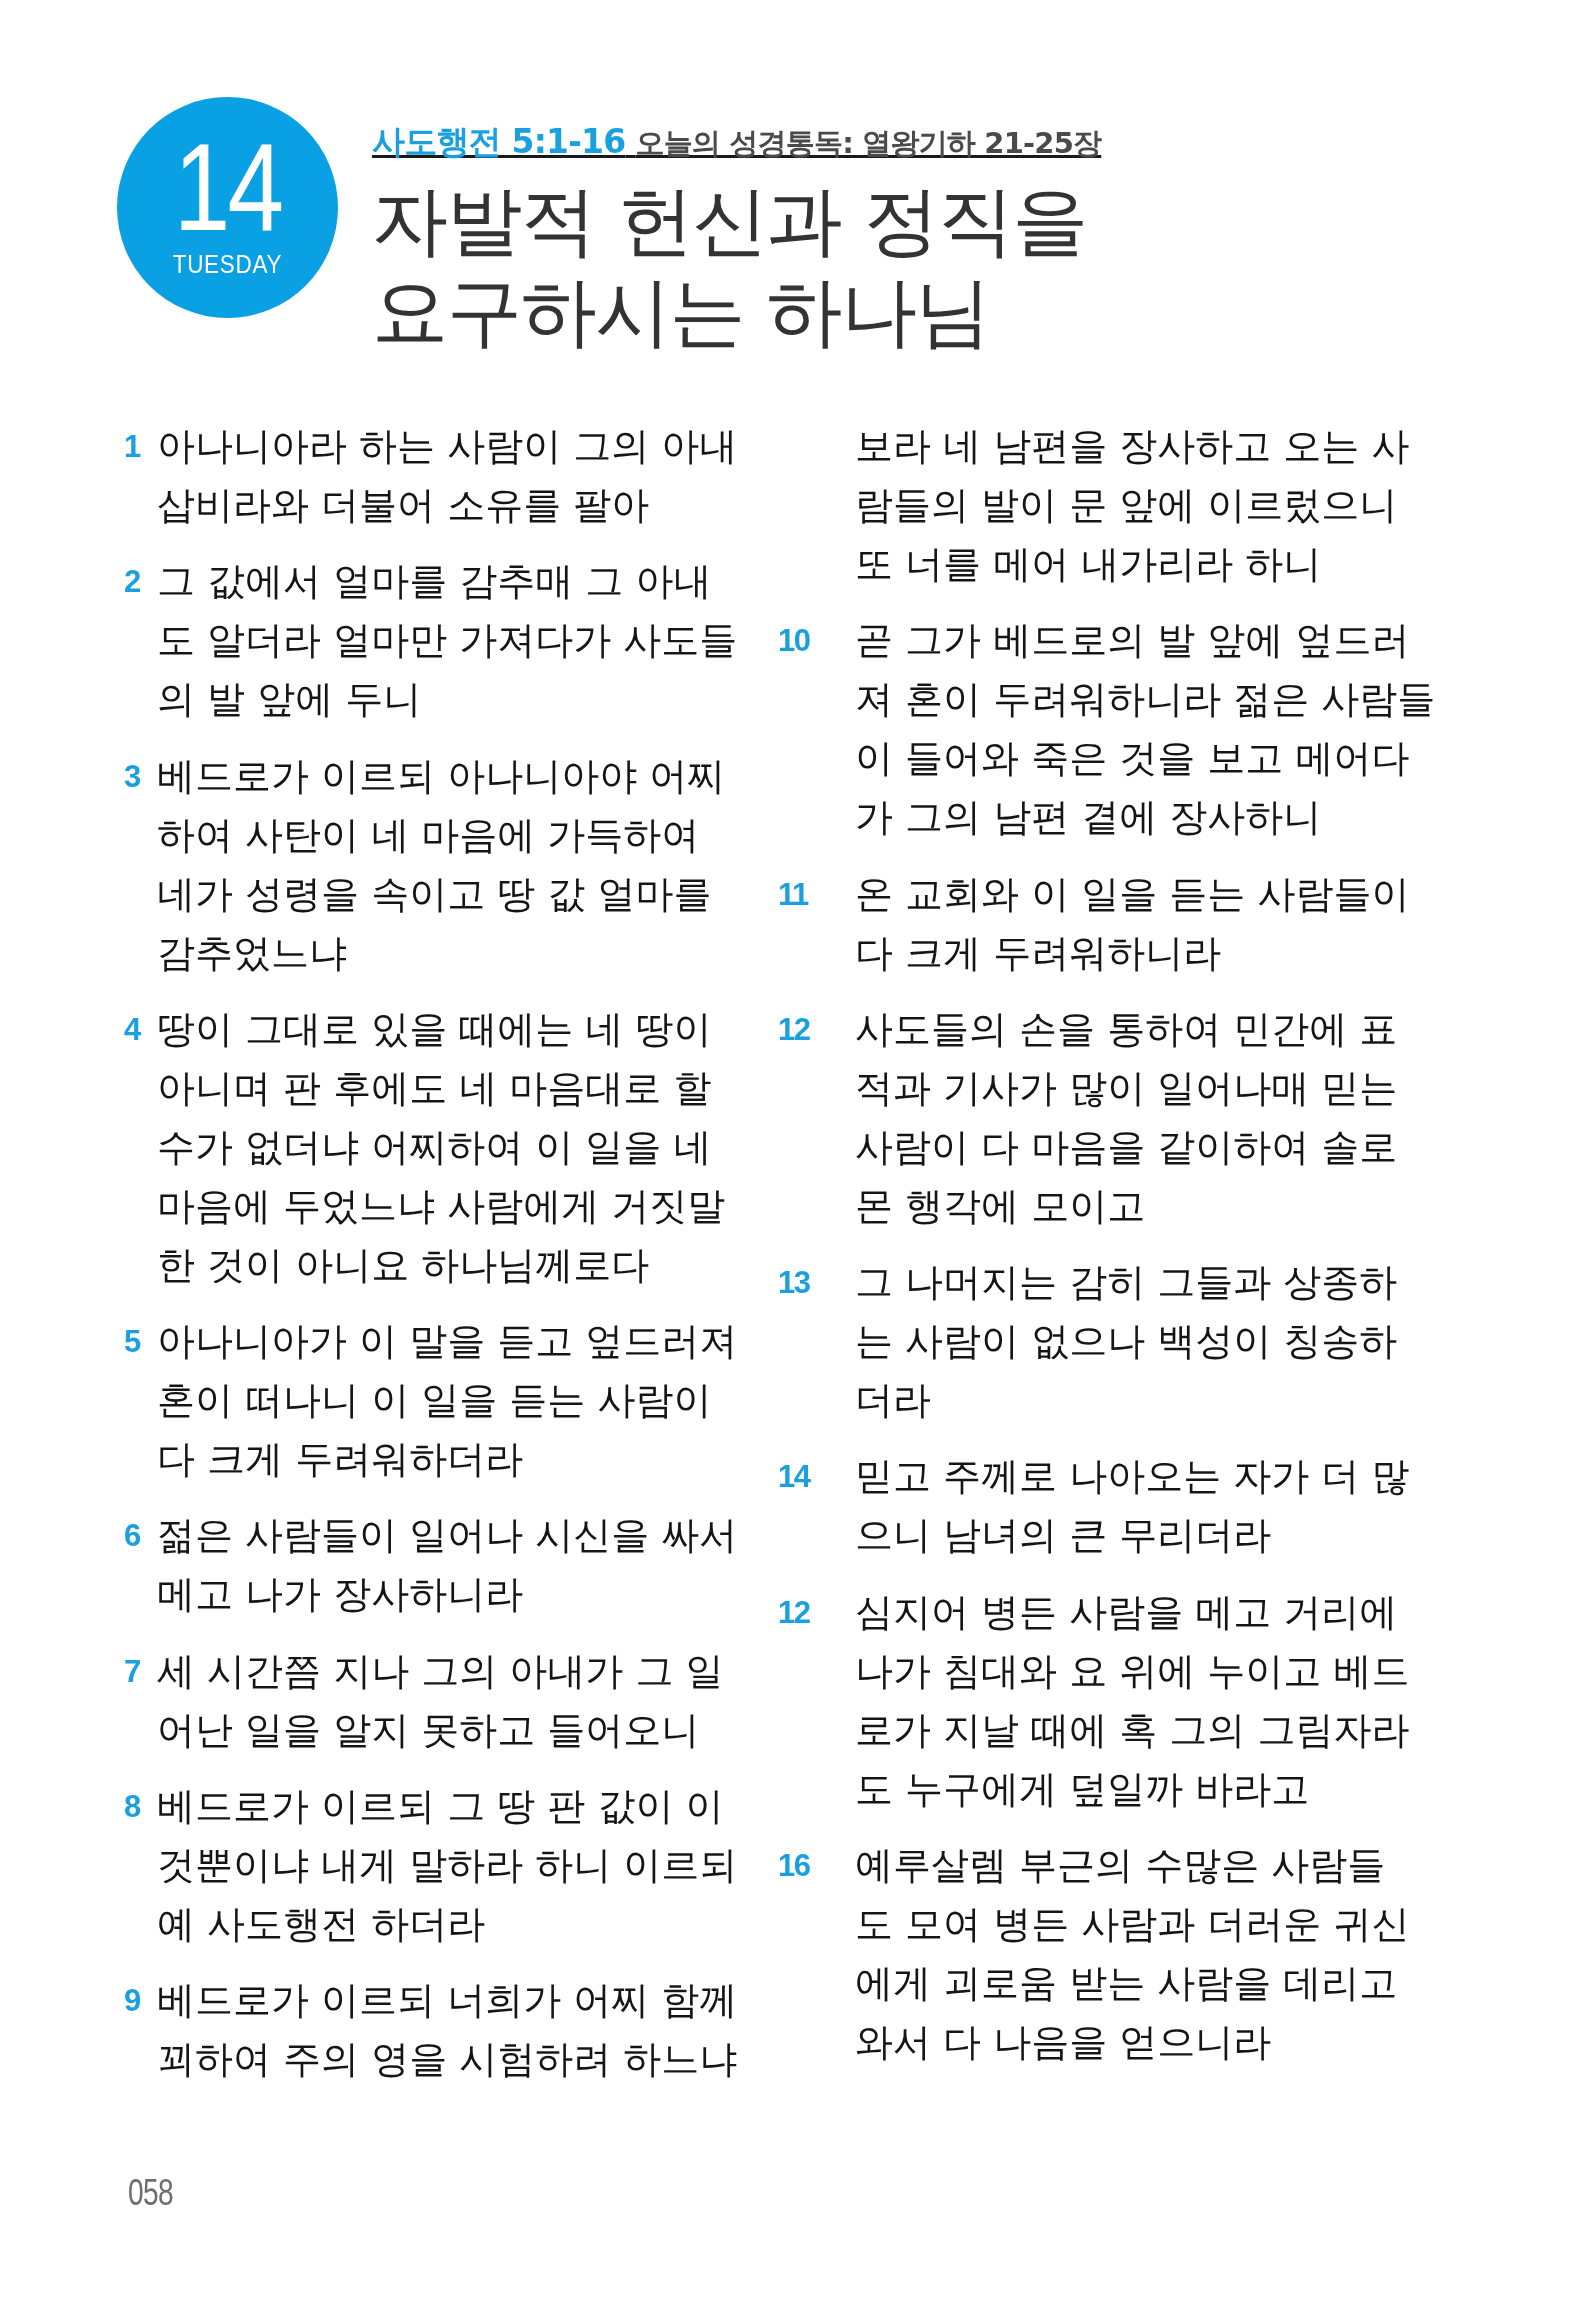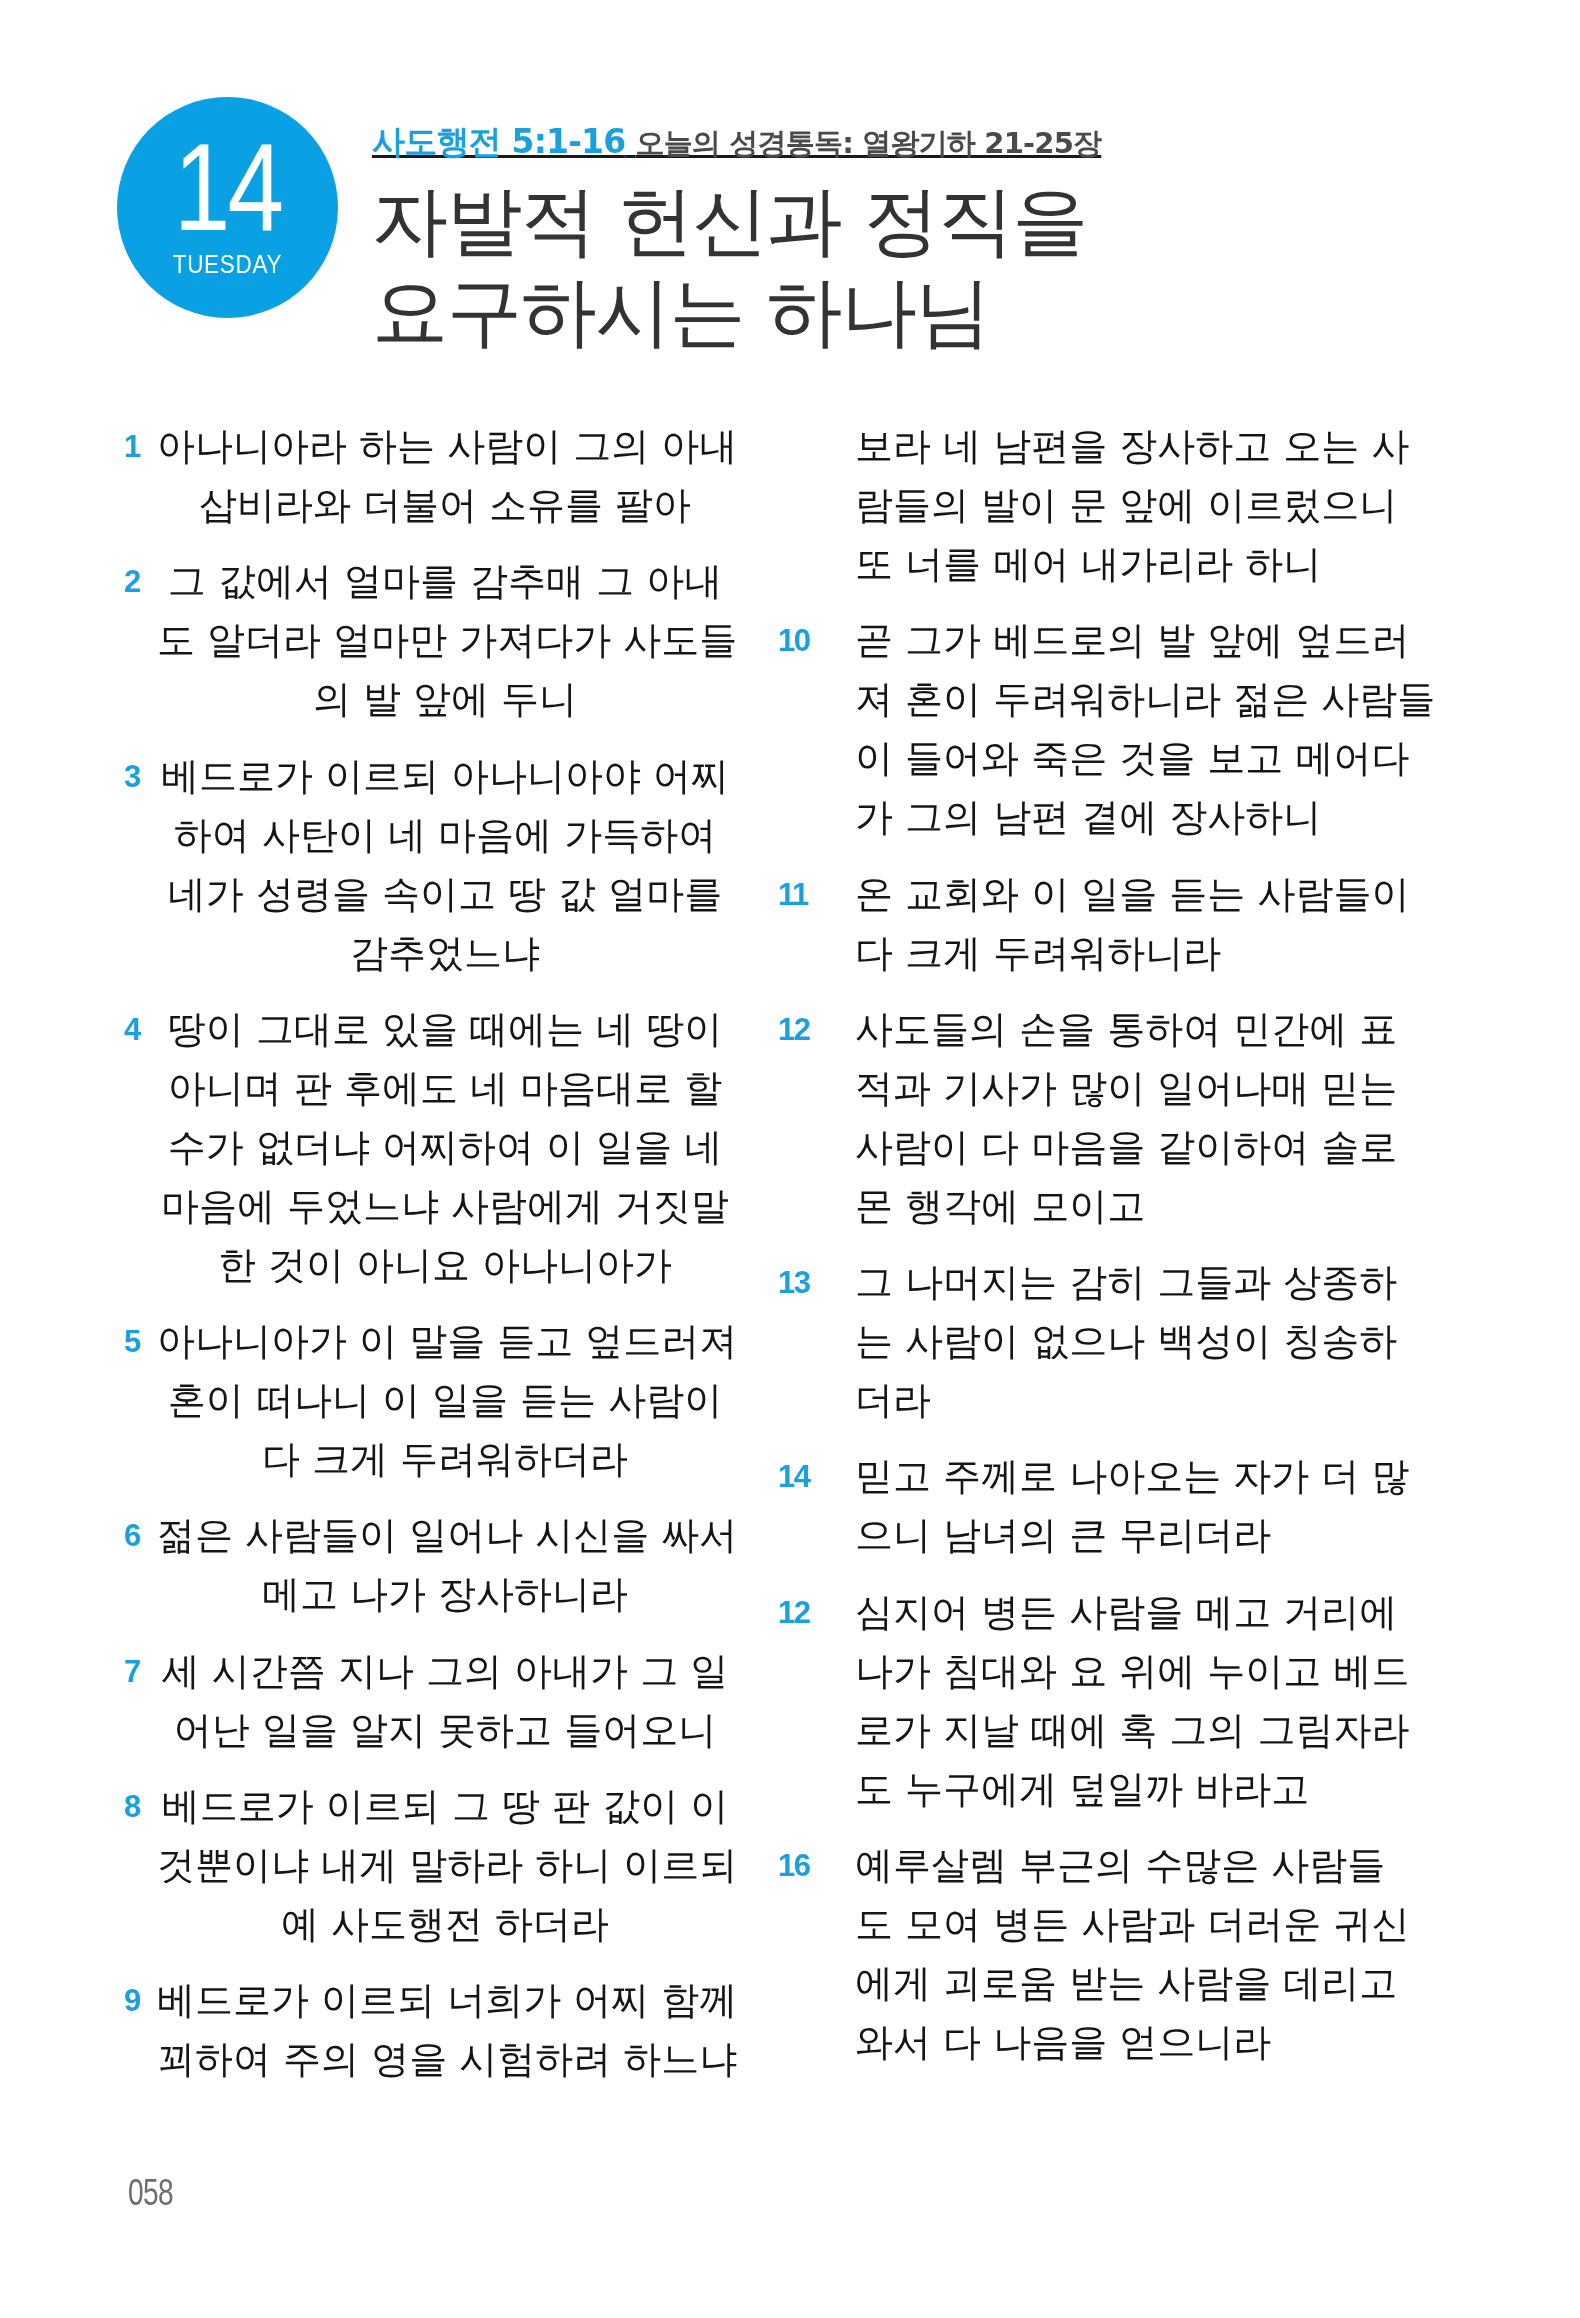--- a/index.html
+++ b/index.html
@@ -96,21 +96,21 @@
       position: absolute;
       left: 0;
       top: 0;
       color: #1a9fdf;
       font-family: "Liberation Sans", sans-serif;
       font-weight: bold;
       font-size: 31px;
       line-height: 59px;
       letter-spacing: -1.6px;
     }
-    .col-left .verse-line { margin-left: 33px; text-align: center; }
+    .col-left .verse-line { margin-left: 33px; }
     .col-right .verse-line { margin-left: 77px; }
     .verse-line {
       font-size: 38px;
       line-height: 59px;
       white-space: nowrap;
       color: #151515;
     }
 
     .page-number {
       position: absolute;
@@ -161,21 +161,21 @@
       <div class="verse-line">하여 사탄이 네 마음에 가득하여</div>
       <div class="verse-line">네가 성령을 속이고 땅 값 얼마를</div>
       <div class="verse-line">감추었느냐</div>
     </div>
     <div class="verse">
       <span class="verse-num">4</span>
       <div class="verse-line">땅이 그대로 있을 때에는 네 땅이</div>
       <div class="verse-line">아니며 판 후에도 네 마음대로 할</div>
       <div class="verse-line">수가 없더냐 어찌하여 이 일을 네</div>
       <div class="verse-line">마음에 두었느냐 사람에게 거짓말</div>
-      <div class="verse-line">한 것이 아니요 아나니아가</div>
+      <div class="verse-line">한 것이 아니요 하나님께로다</div>
     </div>
     <div class="verse">
       <span class="verse-num">5</span>
       <div class="verse-line">아나니아가 이 말을 듣고 엎드러져</div>
       <div class="verse-line">혼이 떠나니 이 일을 듣는 사람이</div>
       <div class="verse-line">다 크게 두려워하더라</div>
     </div>
     <div class="verse">
       <span class="verse-num">6</span>
       <div class="verse-line">젊은 사람들이 일어나 시신을 싸서</div>

